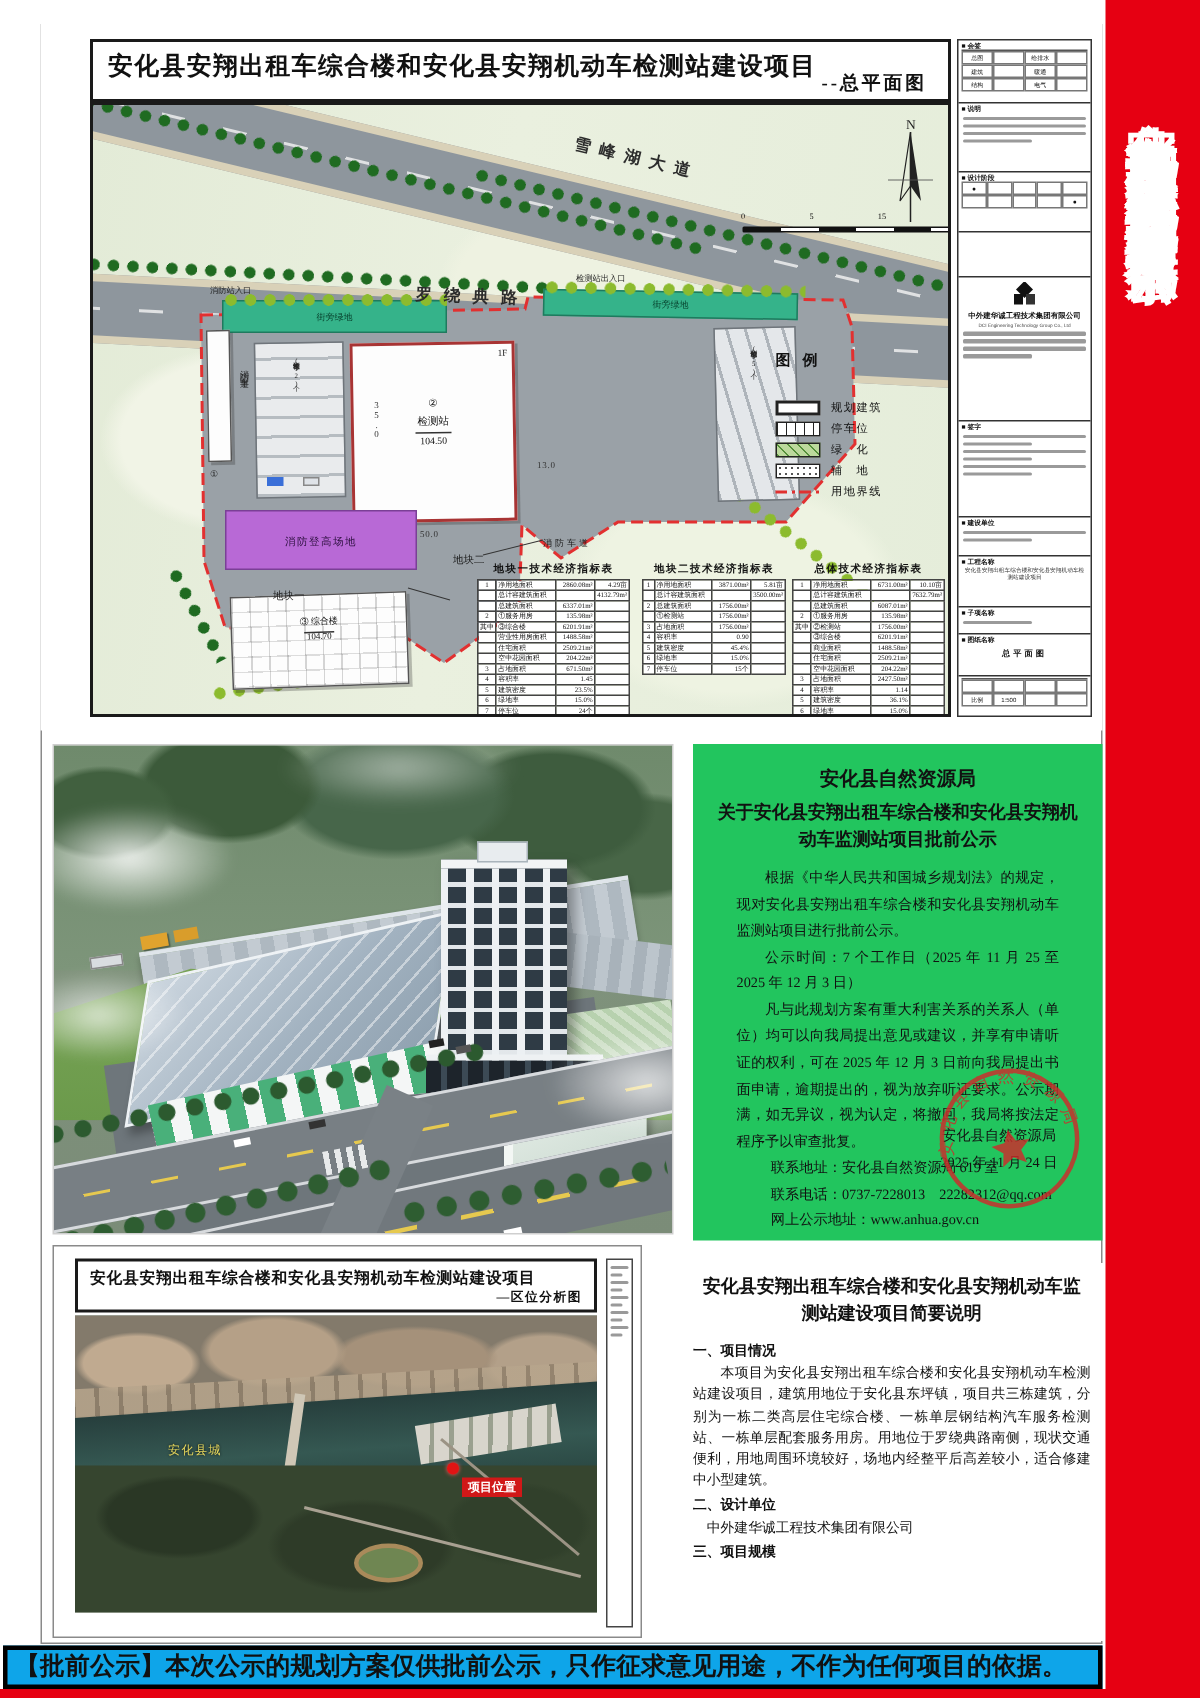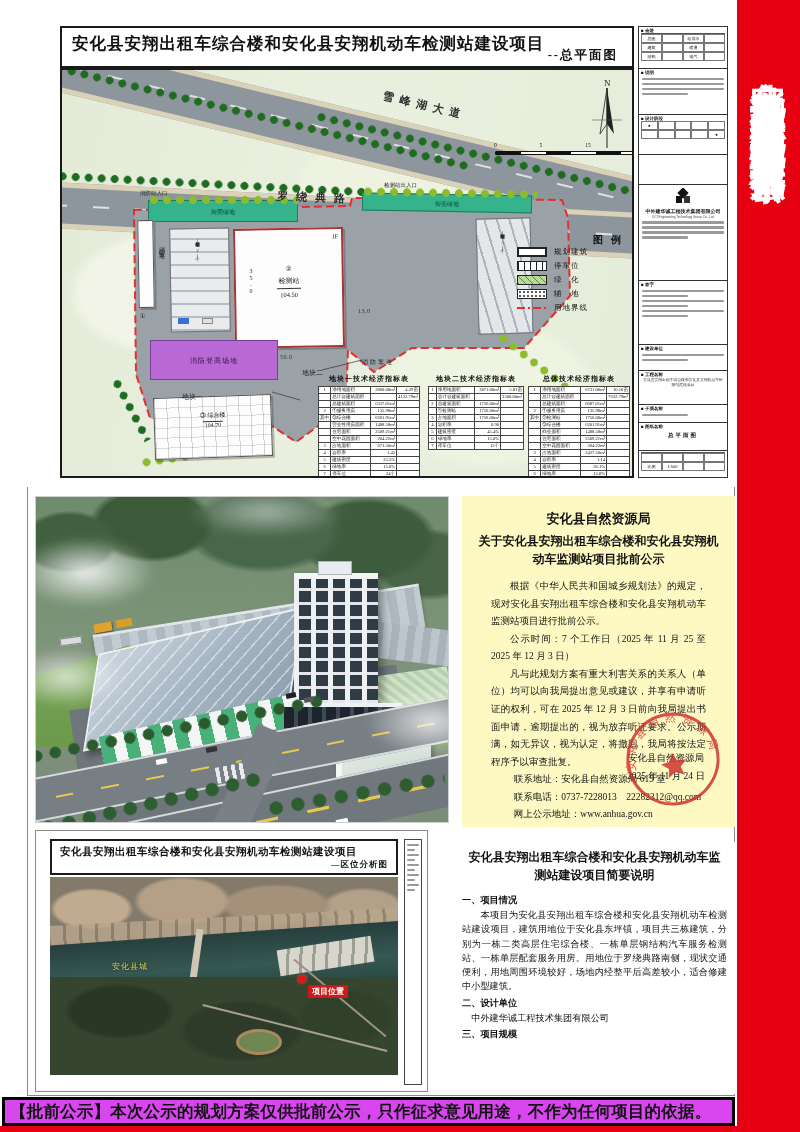--- a/index.html
+++ b/index.html
@@ -3,21 +3,21 @@
 <meta charset="utf-8">
 <style>
 *{margin:0;padding:0;box-sizing:border-box}
 html,body{width:800px;height:1132px}
 body{position:relative;background:#fff;overflow:hidden;font-family:"Liberation Serif","DejaVu Serif",serif;color:#111}
 .abs{position:absolute}
 
 #frame{position:absolute;left:27px;top:16px;width:708px;height:1080px;border:1px solid #8a8a8a}
 #banner{position:absolute;right:0;top:0;width:63px;height:1132px;background:#e60012;writing-mode:vertical-rl;text-orientation:upright;color:#fff;font-family:"Liberation Sans","DejaVu Sans",sans-serif;font-weight:700;font-size:36px;line-height:63px;letter-spacing:3px;padding-top:52px;text-align:left}
 #bottom-red{position:absolute;left:0;top:1126px;width:800px;height:6px;background:#e60012}
-#bottom-notice{position:absolute;left:2px;top:1097px;width:733px;height:29px;border:3px solid #000;background:#d946ef;font-family:"Liberation Sans","DejaVu Sans",sans-serif;font-weight:700;font-size:16.5px;line-height:22px;padding-left:5px;letter-spacing:.2px;white-space:nowrap;overflow:hidden}
+#bottom-notice{position:absolute;left:2px;top:1097px;width:733px;height:29px;border:3px solid #000;background:#0ea5e9;font-family:"Liberation Sans","DejaVu Sans",sans-serif;font-weight:700;font-size:16.5px;line-height:22px;padding-left:5px;letter-spacing:.2px;white-space:nowrap;overflow:hidden}
 
 #siteplan{position:absolute;left:27px;top:16px;width:708px;height:471px;background:#fff}
 .sp-titlebox{position:absolute;left:33px;top:10px;width:574px;height:42px;border:2px solid #1a1a1a;padding:5px 8px 0 10px}
 .sp-title{font-size:16.5px;font-weight:700;letter-spacing:1px}
 .sp-sub{position:absolute;right:14px;bottom:2px;font-size:12.5px;font-weight:700;letter-spacing:2px}
 #sp-map{position:absolute;left:33px;top:52px;width:574px;height:410px;border:2px solid #1a1a1a;overflow:hidden;
  background:
   radial-gradient(140px 90px at 18% 55%,#f1f4e6 0 60%,transparent 70%),
   radial-gradient(160px 110px at 75% 80%,#eef3e2 0 60%,transparent 70%),
   radial-gradient(120px 80px at 55% 30%,#eef2e1 0 60%,transparent 70%),
@@ -36,21 +36,21 @@
 .b-service{left:76px;top:150px;width:16px;height:88px;border:1px solid #555;transform:rotate(-1deg)}
 .p-fire{position:absolute;left:88px;top:270px;width:128px;height:40px;background:#b869d6;border:1px solid #7a3f96;color:#2d1040;font-size:7px;text-align:center;line-height:40px;letter-spacing:1px}
 .teal{position:absolute;background:#35b38a;border:1px solid #1f7a5e;color:#06402c;font-size:6px;text-align:center}
 .park{position:absolute;border:1px solid #6f757b}
 .park.left{left:108px;top:158px;width:60px;height:104px;transform:rotate(-1deg);background:repeating-linear-gradient(0deg,#b6bcc1 0 2px,#e9ebed 2px 13px)}
 .park.right{left:415px;top:148px;width:55px;height:116px;transform:rotate(-1.5deg);background:repeating-linear-gradient(75deg,#aeb4ba 0 2px,#e4e7ea 2px 12px)}
 .vtext{writing-mode:vertical-rl;text-orientation:upright}
 .dim{position:absolute;font-size:6px;color:#333;letter-spacing:.5px}
 
 #legend{position:absolute;left:455px;top:163px;width:112px}
-#legend .lg-title{font-size:10px;font-weight:700;letter-spacing:8px;text-align:right;margin-bottom:0}
+#legend .lg-title{font-size:10px;font-weight:700;letter-spacing:8px;text-align:left;margin-bottom:20px}
 .lg-row{display:flex;align-items:center;margin-bottom:4px}
 .lg-sw{width:30px;height:10px;margin-right:7px;border:1px solid #222;background:#fff;flex:0 0 auto}
 .lg-sw.planned{border-width:2px}
 .lg-sw.parking{background-image:repeating-linear-gradient(90deg,#222 0 1px,transparent 1px 6px)}
 .lg-sw.green{background:#bcd99c;background-image:repeating-linear-gradient(45deg,#55903a 0 1px,transparent 1px 5px)}
 .lg-sw.aux{background-image:radial-gradient(#555 .7px,transparent 1px);background-size:4px 4px}
 .lg-sw.bound{border:none;height:2px;background:repeating-linear-gradient(90deg,#e03131 0 8px,transparent 8px 11px,#e03131 11px 13px,transparent 13px 16px)}
 .lg-label{font-size:7.5px;letter-spacing:1px}
 
 #scalebar{position:absolute;left:432px;top:72px;width:150px}
@@ -77,21 +77,21 @@
 .tb-grid5{display:grid;grid-template-columns:repeat(5,1fr)}
 .tb-grid5 div{border:.5px solid #777;font-size:4.5px;text-align:center;line-height:8px;height:9px}
 .tb-co{font-size:5px;font-weight:700;text-align:center;line-height:1.3;margin-top:2px}
 .tb-co-en{font-size:3.5px;text-align:center;color:#444;transform:scale(.9)}
 .tb-val{font-size:5.5px;font-weight:700;text-align:center;letter-spacing:2px;padding:3px 0}
 .tb-proj{font-size:3.8px;line-height:1.4;color:#333;text-align:center;padding:1px}
 
 #render{position:absolute;left:35px;top:496px;width:414px;height:327px;overflow:hidden;border:1px solid #cfcfcf;background:linear-gradient(180deg,#87997f 0%,#7e917b 55%,#7b8c78 100%)}
 .r{position:absolute}
 
-#notice{position:absolute;left:462px;top:496px;width:273px;height:331px;background:#fef9c3;overflow:hidden}
+#notice{position:absolute;left:462px;top:496px;width:273px;height:331px;background:#22c55e;overflow:hidden}
 #notice .org{font-family:"Liberation Sans","DejaVu Sans",sans-serif;font-weight:700;font-size:13px;text-align:center;margin-top:14px}
 #notice .ntitle{font-family:"Liberation Sans","DejaVu Sans",sans-serif;font-weight:700;font-size:12px;line-height:1.5;text-align:center;margin:4px 14px 10px}
 #notice p{font-size:9.5px;line-height:1.85;text-indent:2em;margin:0 29px;text-align:justify}
 #notice p.contact{text-indent:0;padding-left:2.4em}
 .stamp{position:absolute;right:12px;bottom:18px;width:100px;height:100px;transform:rotate(-12deg);opacity:.82}
 .signlines{position:absolute;right:30px;bottom:42px;text-align:center;font-size:9.5px;line-height:1.9}
 
 #locmap{position:absolute;left:35px;top:830px;width:393px;height:262px;background:#fff;border:1px solid #8a8a8a}
 .lm-titlebox{position:absolute;left:14px;top:8px;width:348px;height:36px;border:2px solid #1a1a1a;padding:4px 6px 0 8px}
 .lm-title{font-size:10.5px;font-weight:700;letter-spacing:.5px}

